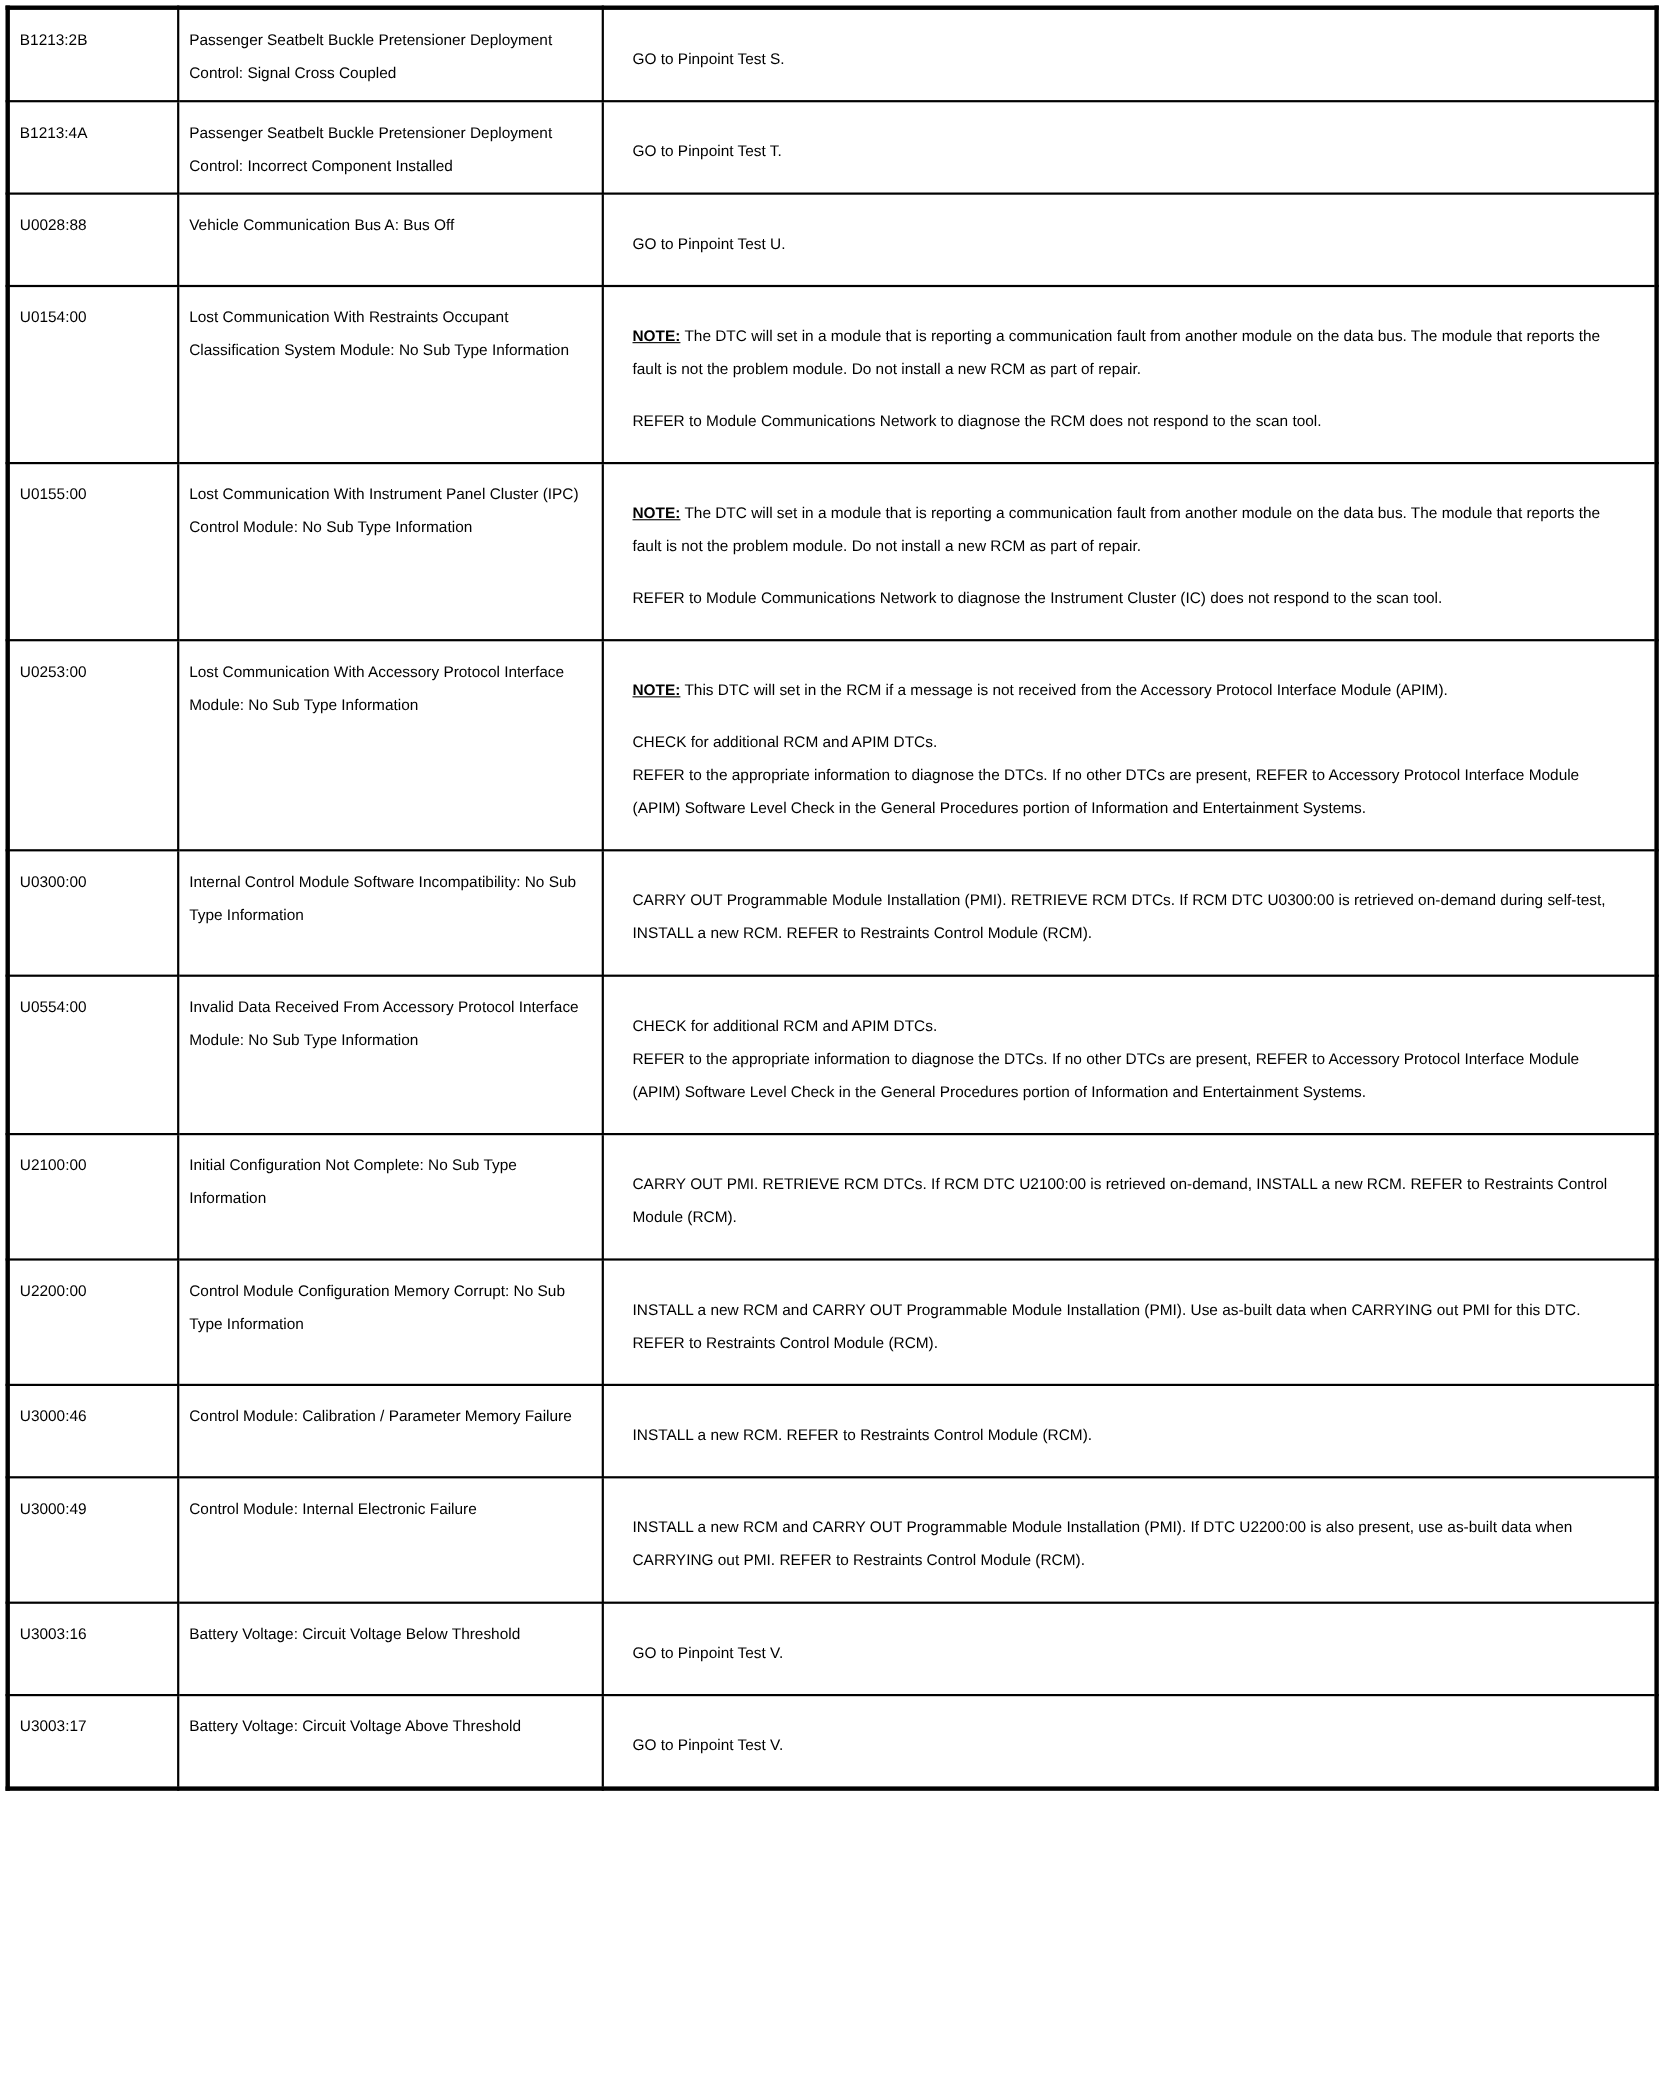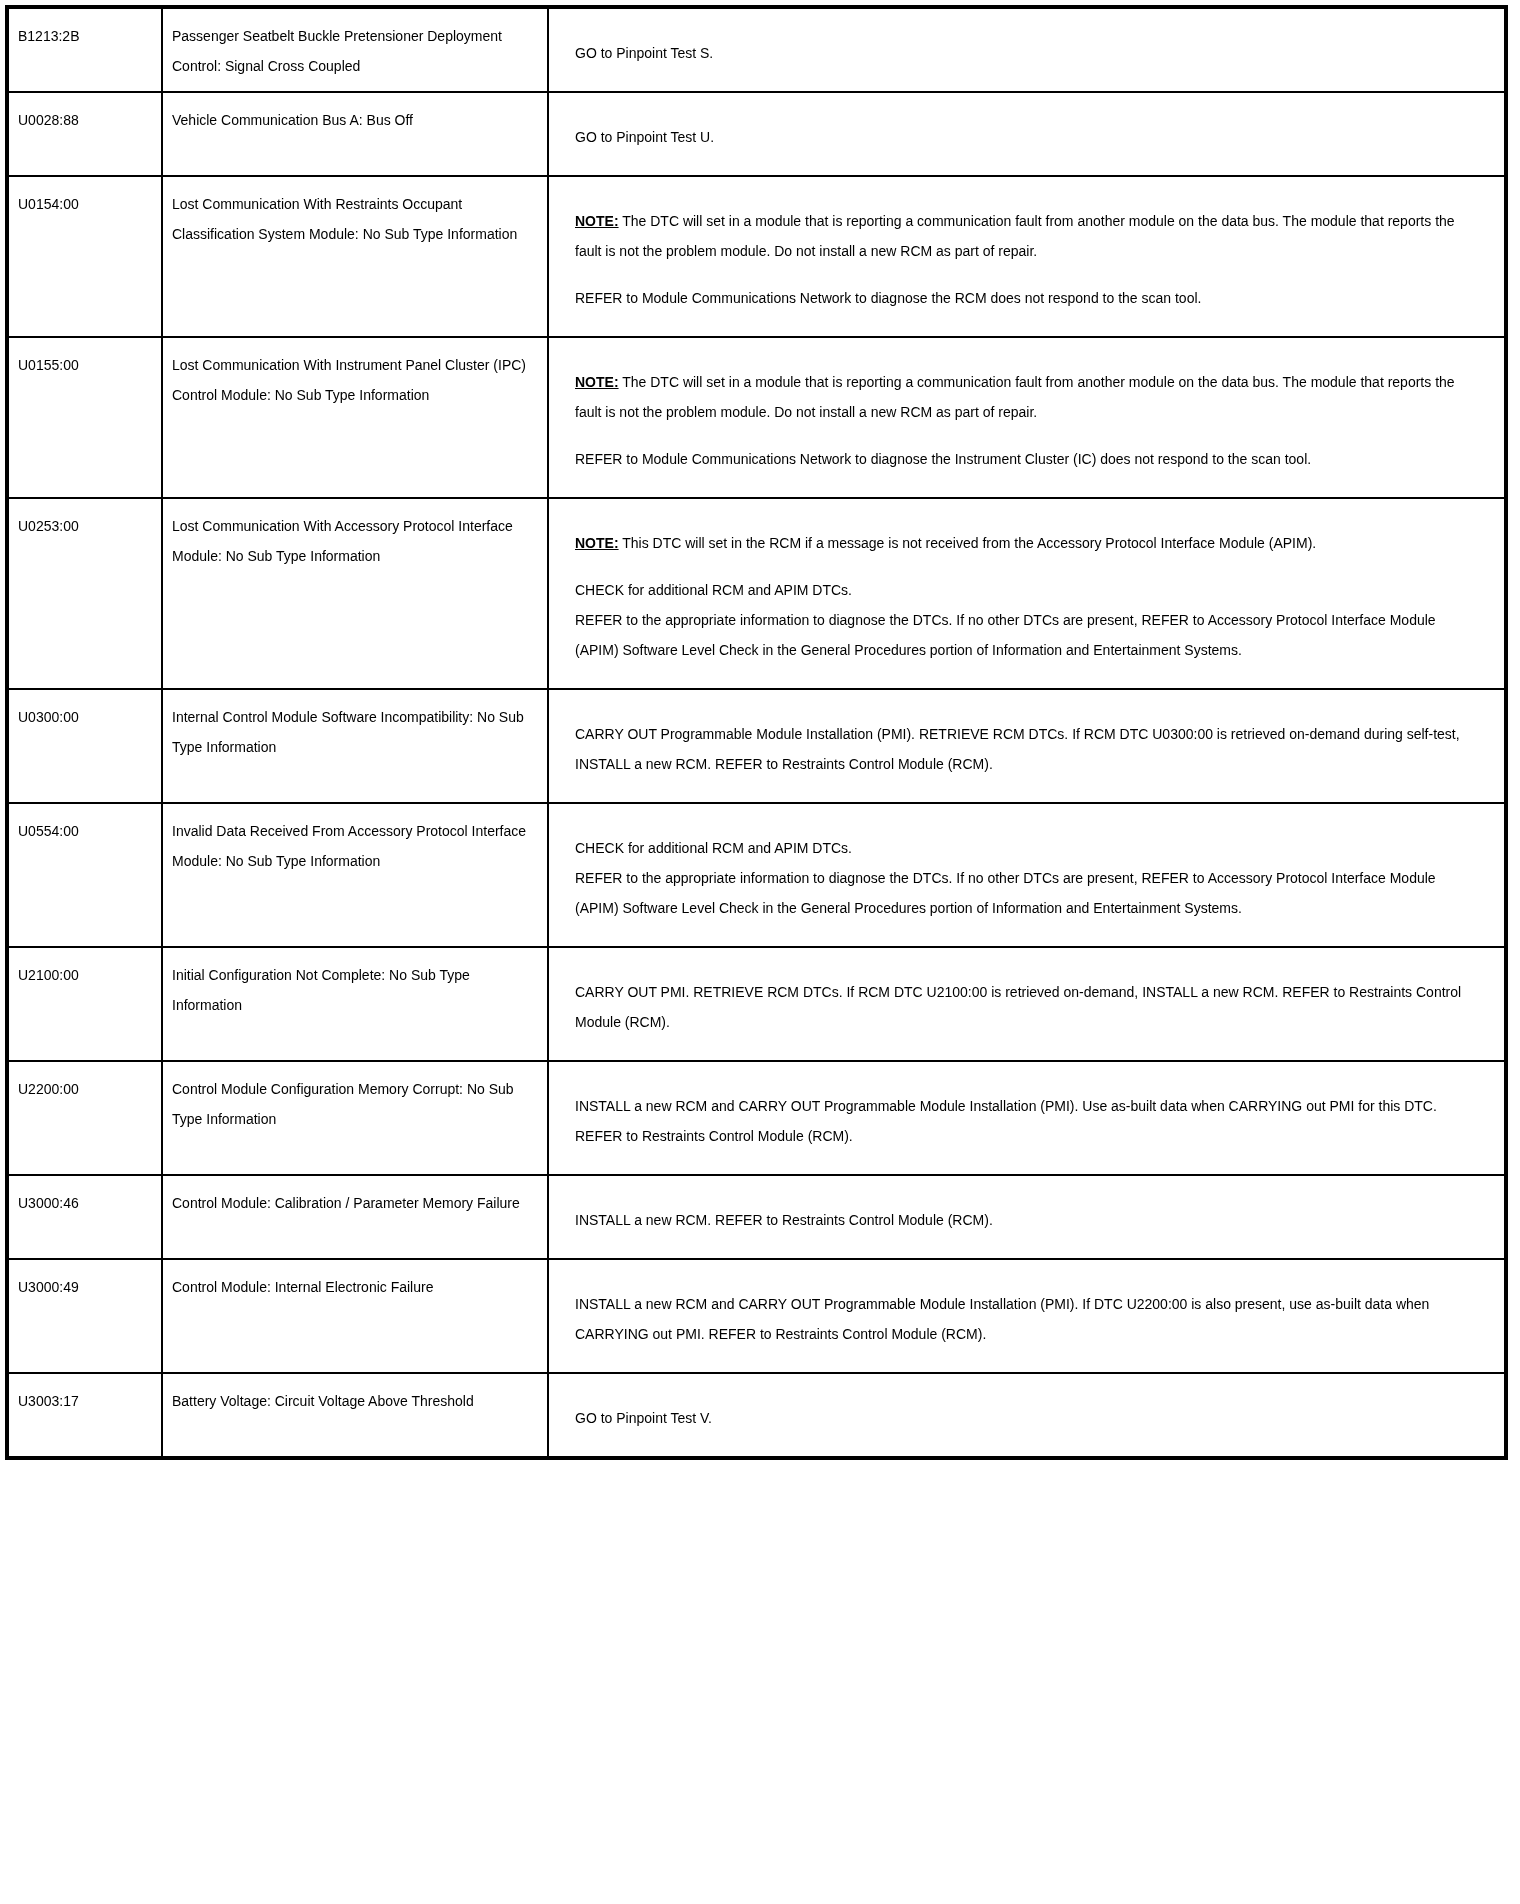--- a/index.html
+++ b/index.html
@@ -30,20 +30,27 @@
     <col class="c-code">
     <col class="c-desc">
     <col class="c-action">
   </colgroup>
   <tbody id="dtc-body">
       <tr>
     <td class="code">B1213:2B</td>
     <td class="desc">Passenger Seatbelt Buckle Pretensioner Deployment Control: Signal Cross Coupled</td>
     <td class="action">
           <p><span>GO to Pinpoint Test S.</span></p>
+        </td>
+  </tr>
+      <tr>
+    <td class="code">B1213:4A</td>
+    <td class="desc">Passenger Seatbelt Buckle Pretensioner Deployment Control: Incorrect Component Installed</td>
+    <td class="action">
+          <p><span>GO to Pinpoint Test T.</span></p>
         </td>
   </tr>
       <tr>
     <td class="code">U0028:88</td>
     <td class="desc">Vehicle Communication Bus A: Bus Off</td>
     <td class="action">
           <p><span>GO to Pinpoint Test U.</span></p>
         </td>
   </tr>
       <tr>
@@ -106,20 +113,27 @@
         </td>
   </tr>
       <tr>
     <td class="code">U3000:49</td>
     <td class="desc">Control Module: Internal Electronic Failure</td>
     <td class="action">
           <p><span>INSTALL a new RCM and CARRY OUT Programmable Module Installation (PMI). If DTC U2200:00 is also present, use as-built data when CARRYING out PMI. REFER to Restraints Control Module (RCM).</span></p>
         </td>
   </tr>
       <tr>
+    <td class="code">U3003:16</td>
+    <td class="desc">Battery Voltage: Circuit Voltage Below Threshold</td>
+    <td class="action">
+          <p><span>GO to Pinpoint Test V.</span></p>
+        </td>
+  </tr>
+      <tr>
     <td class="code">U3003:17</td>
     <td class="desc">Battery Voltage: Circuit Voltage Above Threshold</td>
     <td class="action">
           <p><span>GO to Pinpoint Test V.</span></p>
         </td>
   </tr>
     </tbody>
 </table>
 
 </body></html>

